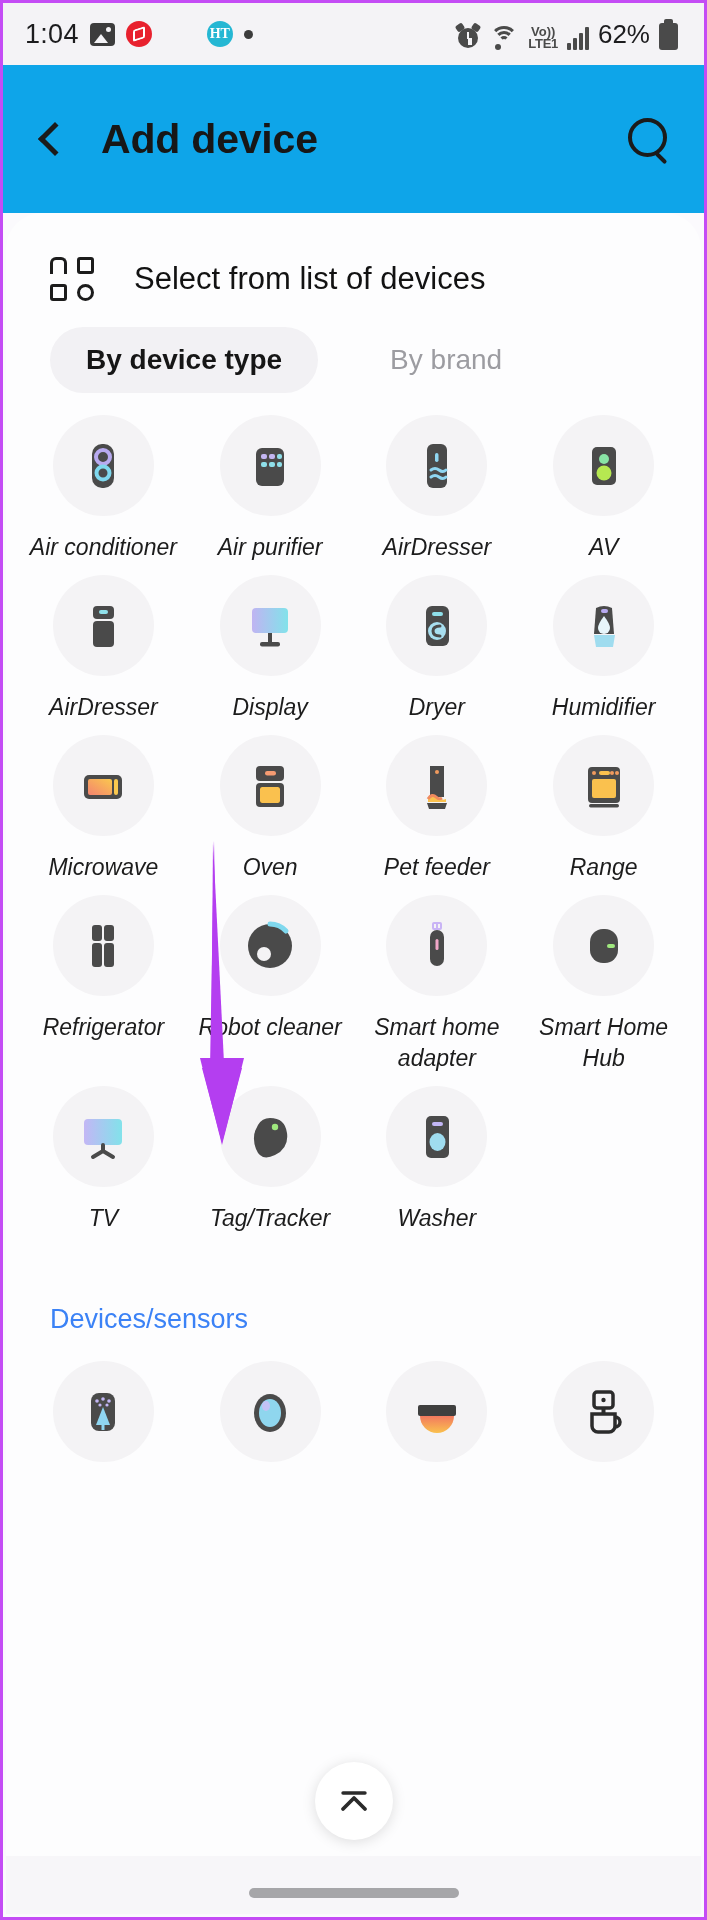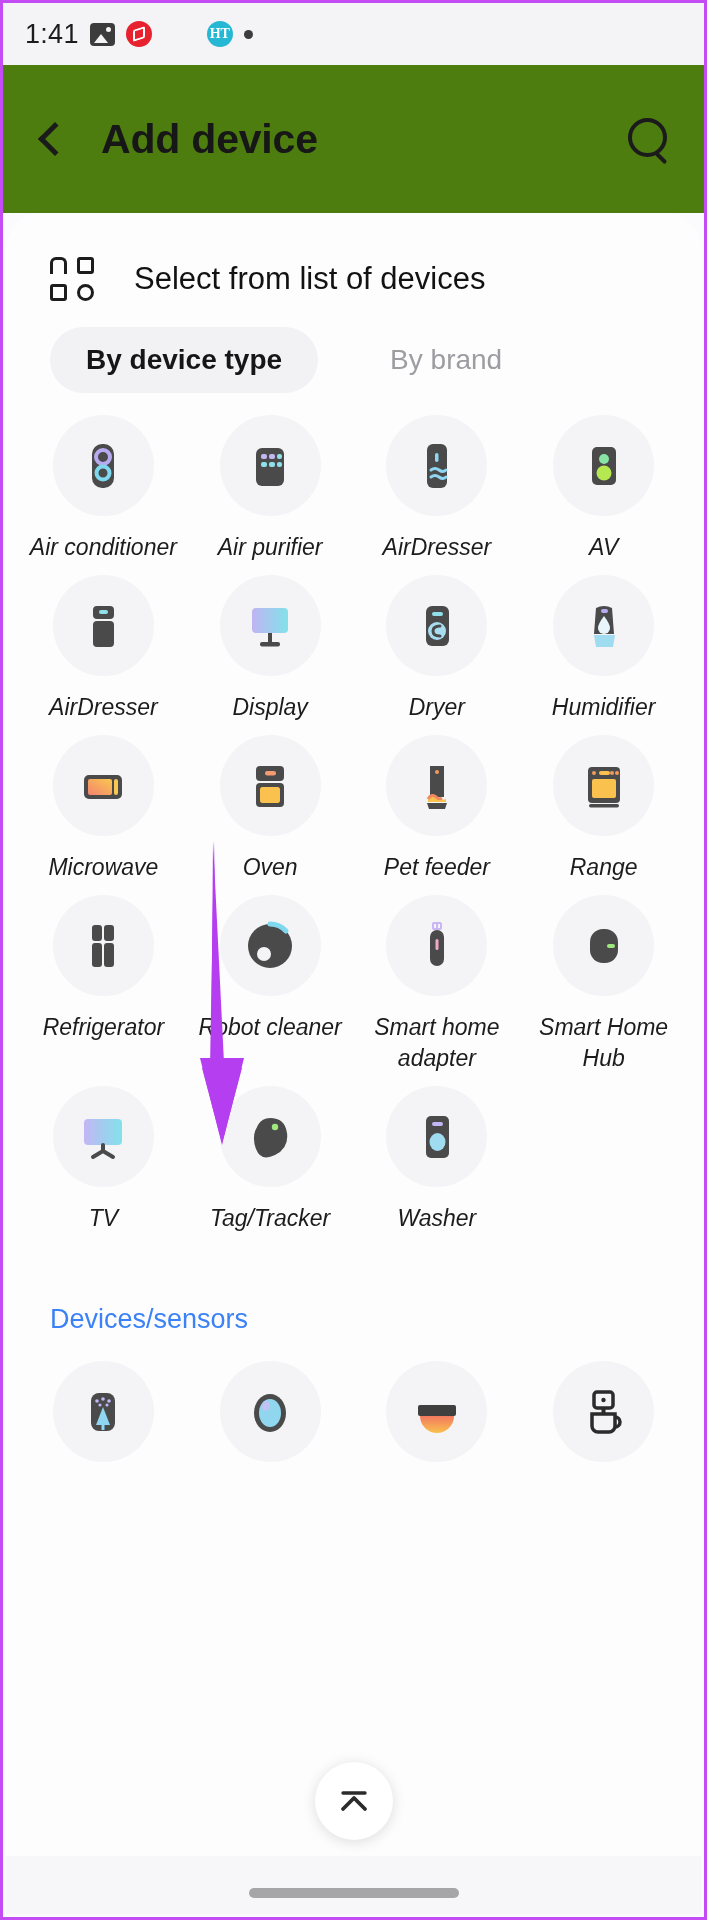--- a/index.html
+++ b/index.html
@@ -106,21 +106,21 @@
     width:19px; height:27px; border-radius:3px; background:#4a4a4a; position:relative;
   }
   .ic-battery::before{
     content:""; position:absolute; top:-4px; left:5px; width:9px; height:4px;
     background:#4a4a4a; border-radius:2px 2px 0 0;
   }
 
   
   .appbar {
     height: 148px;
-    background:#4d7c0f;
+    background:#0ea5e9;
     display:flex; align-items:center;
     padding: 0 34px 0 40px;
     gap: 26px;
   }
   .back-chevron{
     width:24px; height:24px;
     border-left:5px solid #1b1b1b; border-bottom:5px solid #1b1b1b;
     transform: rotate(45deg);
     margin-right: 8px;
     cursor:pointer;
@@ -228,25 +228,50 @@
     pointer-events:none;
   }
 </style>
 </head>
 <body>
 
 <div class="phone">
 
   <div class="statusbar">
     <div class="sb-left">
-      <span class="sb-time">1:41</span>
+      <span class="sb-time">1:04</span>
       <span class="ic-photos"></span>
       <span class="ic-red"></span>
       <span class="ic-ht">HT</span>
       <span class="ic-dot"></span>
+    </div>
+    <div class="sb-right">
+      <span class="ic-alarm">
+        <i class="e1"></i>
+          <i class="e2"></i>
+          <i class="bell"></i>
+      </span>
+      <span class="ic-wifi">
+        <span class="w3"></span>
+          <span class="w2"></span>
+          <span class="w1"></span>
+          <span class="dotw"></span>
+      </span>
+      <span class="ic-volte">
+        <span class="l1">Vo))</span><br>
+        <span class="l2">LTE1</span>
+      </span>
+      <span class="ic-signal">
+          <i></i>
+          <i></i>
+          <i></i>
+          <i></i>
+        </span>
+      <span class="sb-batt-text">62%</span>
+      <span class="ic-battery"></span>
     </div>
   </div>
 
   <div class="appbar">
     <div class="back-chevron"></div>
     <div class="appbar-title">Add device</div>
     <div class="search-icon"></div>
   </div>
 
   <div class="sheet">

